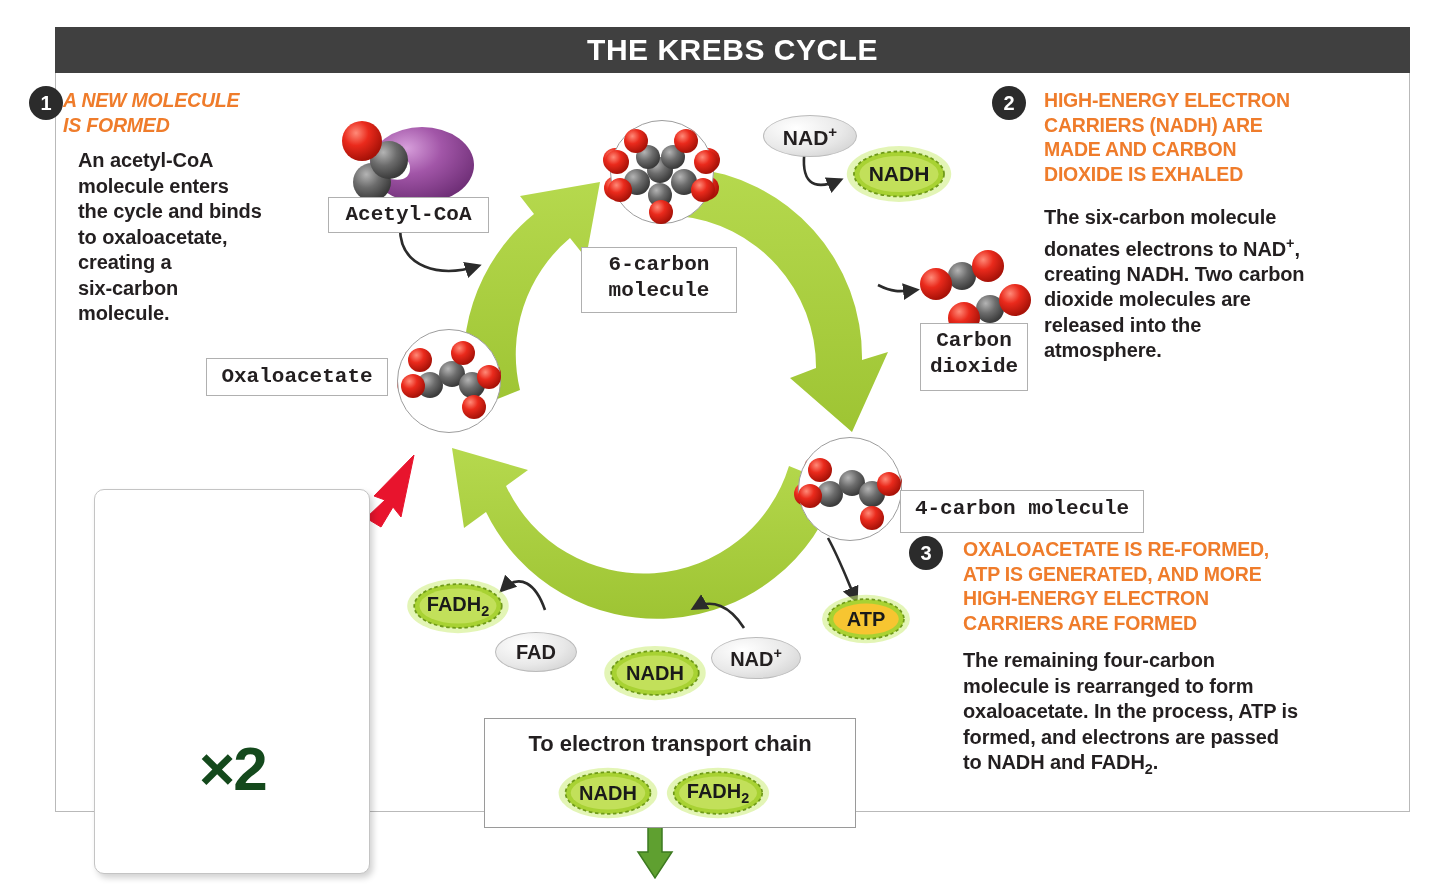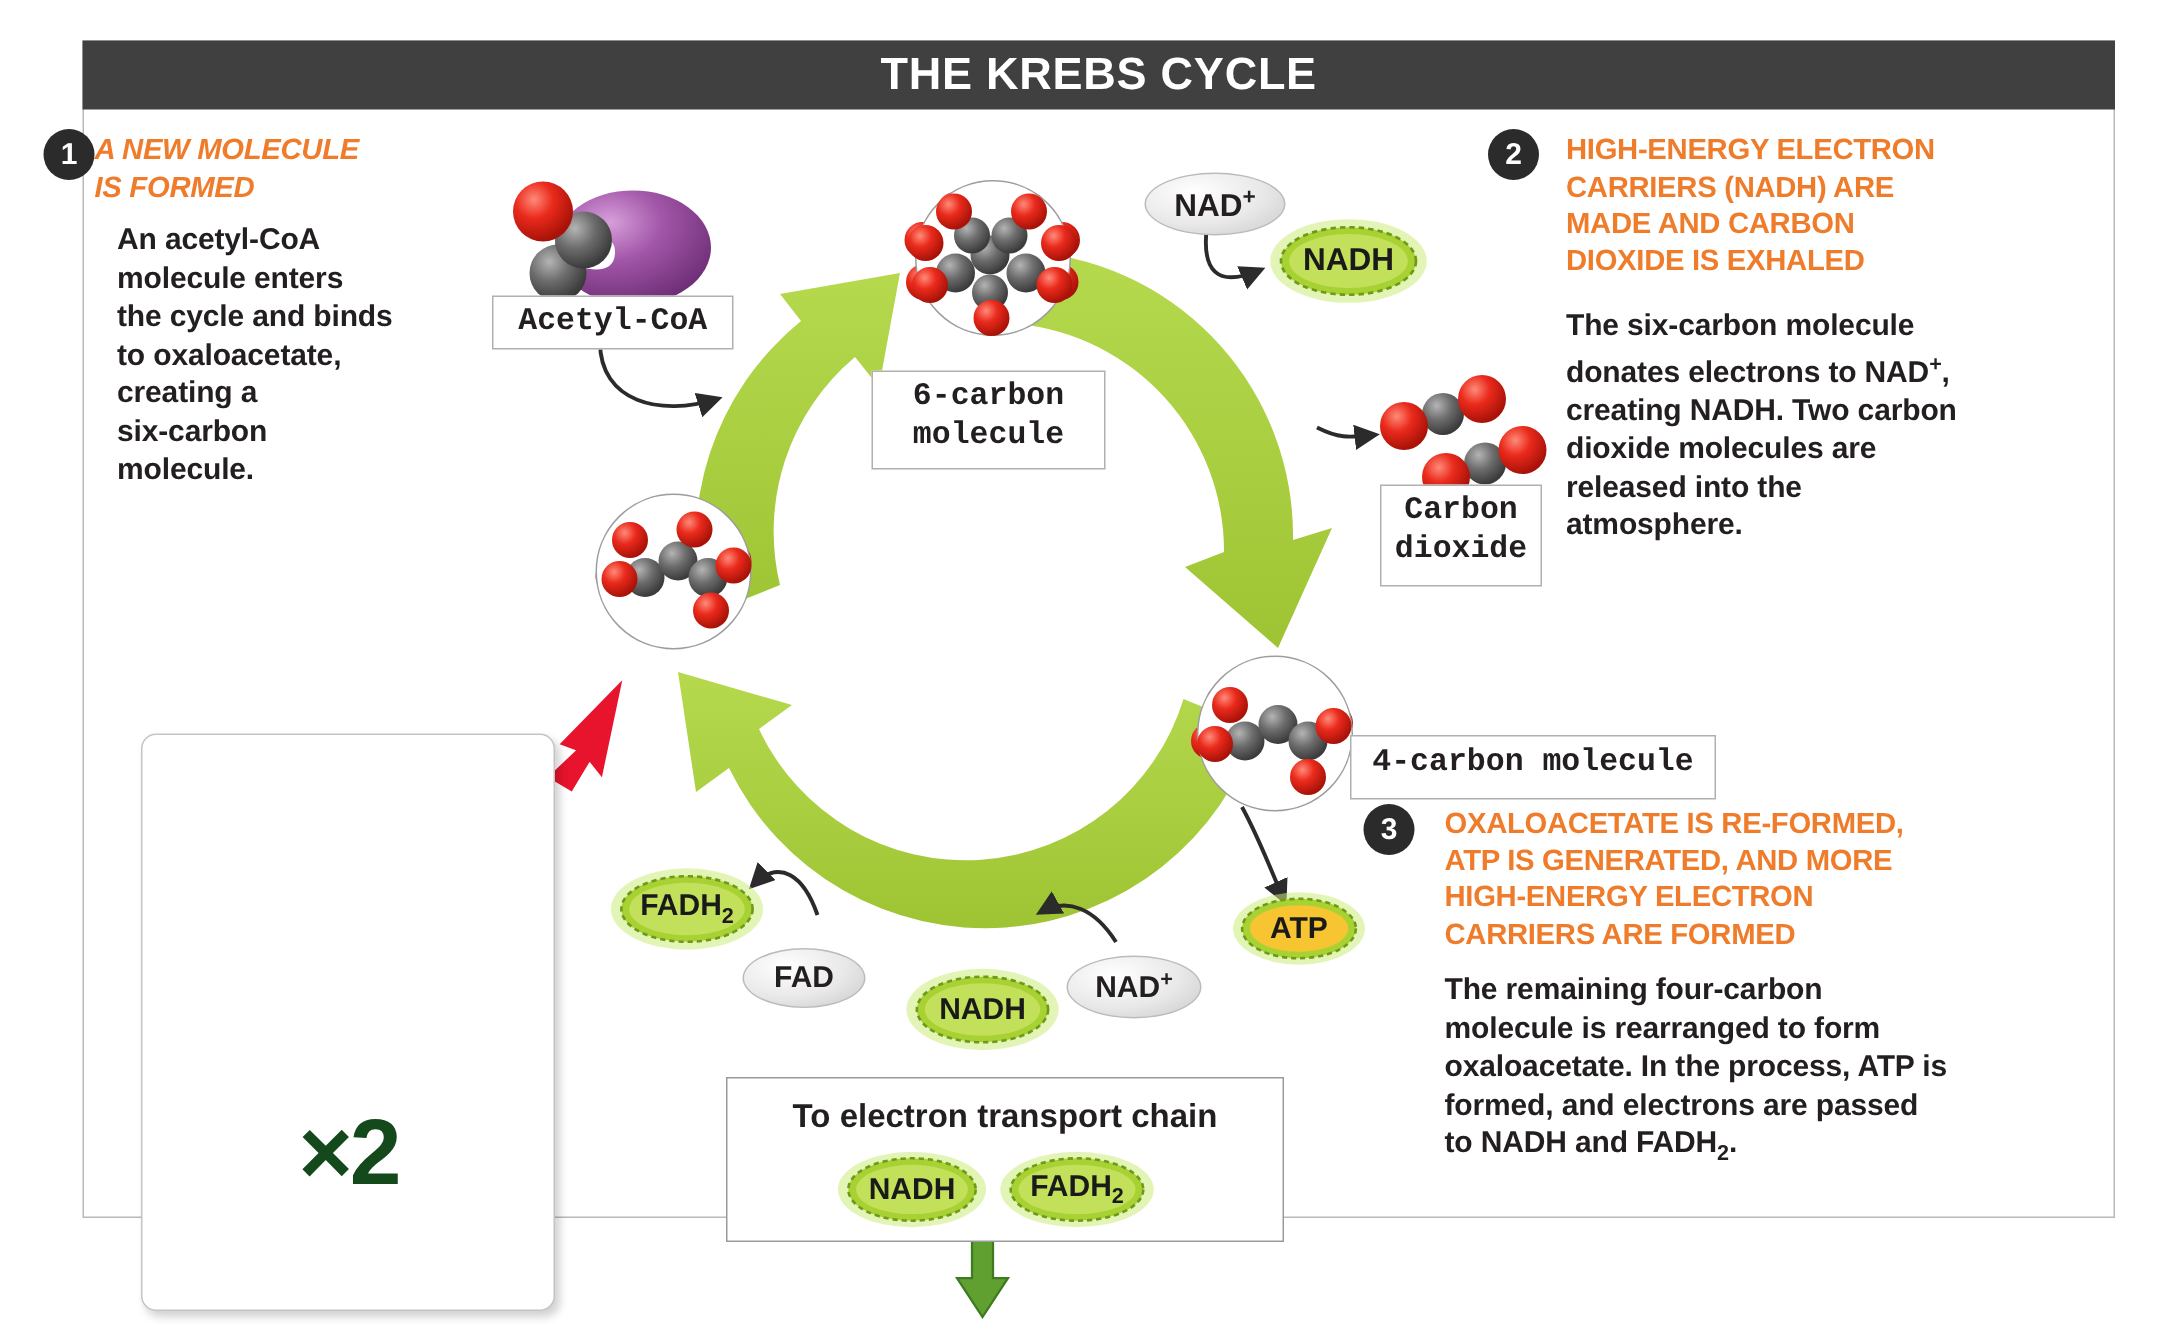--- a/index.html
+++ b/index.html
@@ -459,20 +459,21 @@
 oxaloacetate. In the process, ATP is
 formed, and electrons are passed
 to NADH and FADH<sub style="font-size:0.72em">2</sub>.</div>
   </div>
 
   <div class="box-label" style="left:328px;top:197px;width:161px;height:36px;line-height:26px;">Acetyl-CoA</div>
 
   <div class="box-label" style="left:581px;top:219px;width:156px;height:66px;margin-top:28px;">6-carbon
 molecule</div>
 
+  <div class="box-label" style="left:206px;top:358px;width:182px;height:38px;line-height:28px;">Oxaloacetate</div>
 
   <div class="box-label" style="left:920px;top:323px;width:108px;height:68px;">Carbon
 dioxide</div>
 
   <div class="box-label" style="left:900px;top:490px;width:244px;height:43px;line-height:28px;">4-carbon molecule</div>
 
   <div class="pill pill-gray" style="left:763px;top:115px;width:92px;height:40px;font-size:21px;">
     <span>NAD<sup style="font-size:0.72em">+</sup></span>
   </div>
 

